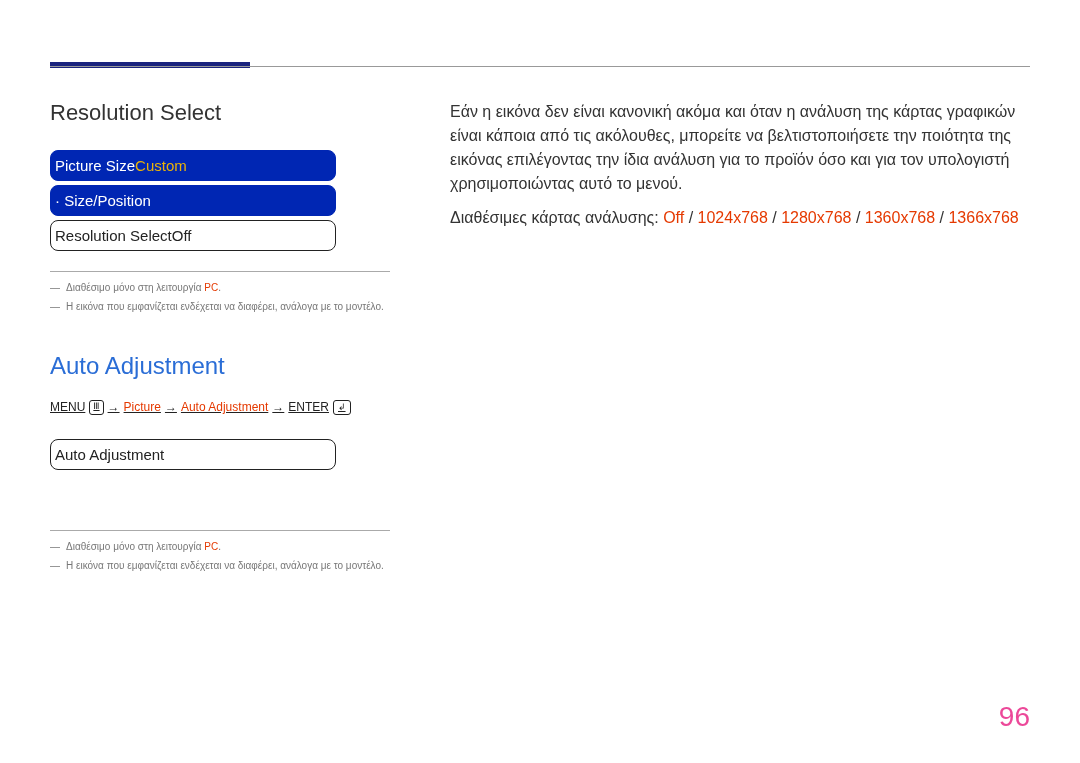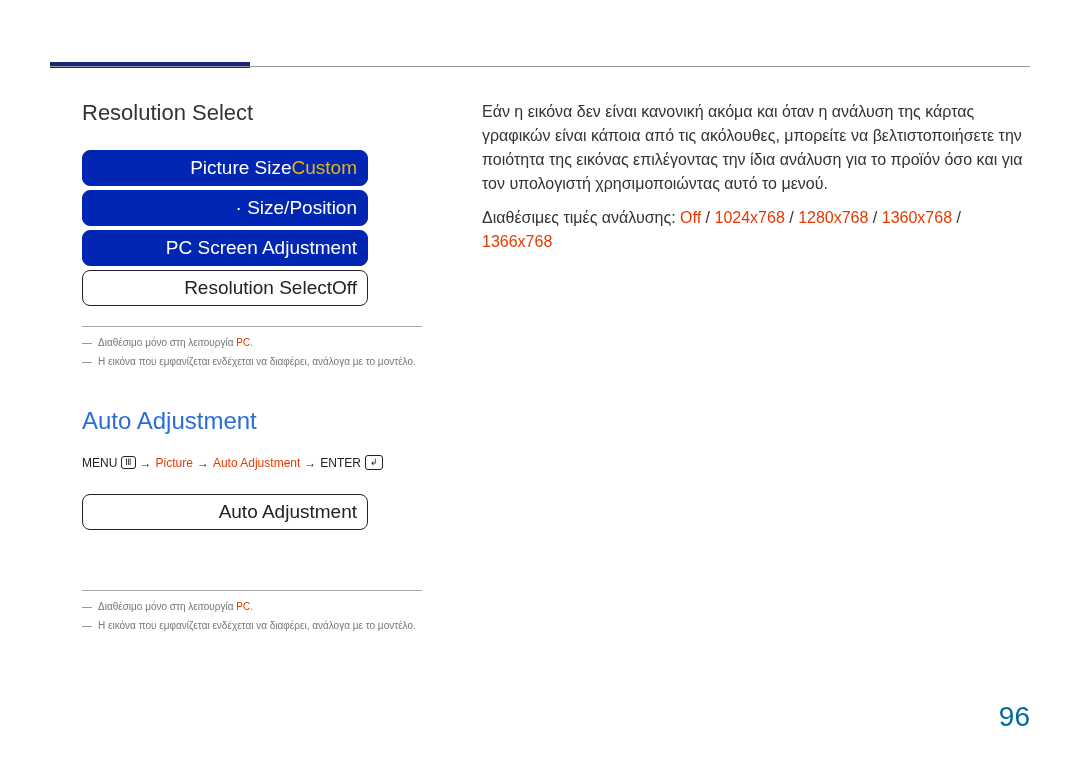--- a/index.html
+++ b/index.html
@@ -28,21 +28,20 @@
     background: #1a237e;
   }
   .columns {
     display: flex;
     gap: 60px;
     margin-top: 40px;
   }
   .left-col {
     width: 340px;
     flex-shrink: 0;
-    margin-left: 32px;
   }
   .right-col {
     flex: 1;
     font-size: 16px;
     line-height: 1.5;
     color: #333;
   }
   h1.section-title {
     font-size: 22px;
     font-weight: 400;
@@ -55,26 +54,26 @@
     color: #2a6dd6;
     margin-bottom: 20px;
   }
   .menu-box {
     width: 286px;
     margin-bottom: 18px;
   }
   .menu-row {
     background: #0026b3;
     color: #fff;
-    font-size: 19px;
-    padding: 6px 10px;
+    font-size: 15px;
+    padding: 6px 4px;
     border-radius: 8px;
     margin-bottom: 4px;
     display: flex;
-    justify-content: flex-end;
+    justify-content: flex-start;
     align-items: center;
     border: 1px solid #0026b3;
   }
   .menu-row.white {
     background: #fff;
     color: #222;
     border: 1px solid #222;
   }
   .menu-row .value { color: #fff; }
   .menu-row.white .value { color: #222; }
@@ -92,42 +91,42 @@
     display: flex;
     gap: 6px;
   }
   .footnote .dash { flex-shrink: 0; }
   .red { color: #e53900; }
   .nav-path {
     font-size: 12px;
     color: #222;
     margin-bottom: 24px;
     display: flex;
-    align-items: center;
     gap: 4px;
     flex-wrap: wrap;
+    text-decoration: underline;
   }
   .nav-icon {
     display: inline-block;
     border: 1px solid #222;
     border-radius: 3px;
     font-size: 9px;
     padding: 1px 3px;
     line-height: 1;
   }
   .nav-icon.enter {
     padding: 2px 4px;
   }
   .res-values { margin-top: 10px; }
   .page-number {
     position: absolute;
     bottom: 30px;
     right: 50px;
     font-size: 28px;
-    color: #0369a1;
+    color: #ec4899;
     font-weight: 300;
   }
   .section-block { margin-bottom: 10px; }
   .section2 { margin-top: 40px; }
 </style>
 </head>
 <body>
 
 <div class="accent-bar"></div>
 <div class="top-rule"></div>
@@ -138,23 +137,20 @@
     <div class="section-block">
       <h1 class="section-title">Resolution Select</h1>
 
       <div class="menu-box">
         <div class="menu-row">
           <span>Picture Size</span>
           <span class="value custom">Custom</span>
         </div>
         <div class="menu-row">
           <span>· Size/Position</span>
-        </div>
-        <div class="menu-row">
-          <span>PC Screen Adjustment</span>
         </div>
         <div class="menu-row white">
           <span>Resolution Select</span>
           <span class="value">Off</span>
         </div>
       </div>
 
       <div class="footnotes">
         <div class="footnote">
           <span class="dash">―</span>
@@ -202,19 +198,19 @@
           <span>Η εικόνα που εμφανίζεται ενδέχεται να διαφέρει, ανάλογα με το μοντέλο.</span>
         </div>
       </div>
     </div>
 
   </div>
 
   <div class="right-col">
     <p>Εάν η εικόνα δεν είναι κανονική ακόμα και όταν η ανάλυση της κάρτας γραφικών είναι κάποια από τις ακόλουθες, μπορείτε να βελτιστοποιήσετε την ποιότητα της εικόνας επιλέγοντας την ίδια ανάλυση για το προϊόν όσο και για τον υπολογιστή χρησιμοποιώντας αυτό το μενού.</p>
     <p class="res-values">
-      <span>Διαθέσιμες τιμές ανάλυσης: </span><span class="red">Off</span><span> / </span><span class="red">1024x768</span><span> / </span><span class="red">1280x768</span><span> / </span><span class="red">1360x768</span><span> / </span><span class="red">1366x768</span>
+      <span>Διαθέσιμες κάρτας ανάλυσης: </span><span class="red">Off</span><span> / </span><span class="red">1024x768</span><span> / </span><span class="red">1280x768</span><span> / </span><span class="red">1360x768</span><span> / </span><span class="red">1366x768</span>
     </p>
 
   </div>
 </div>
 
 <div class="page-number">96</div>
 
 </body></html>

